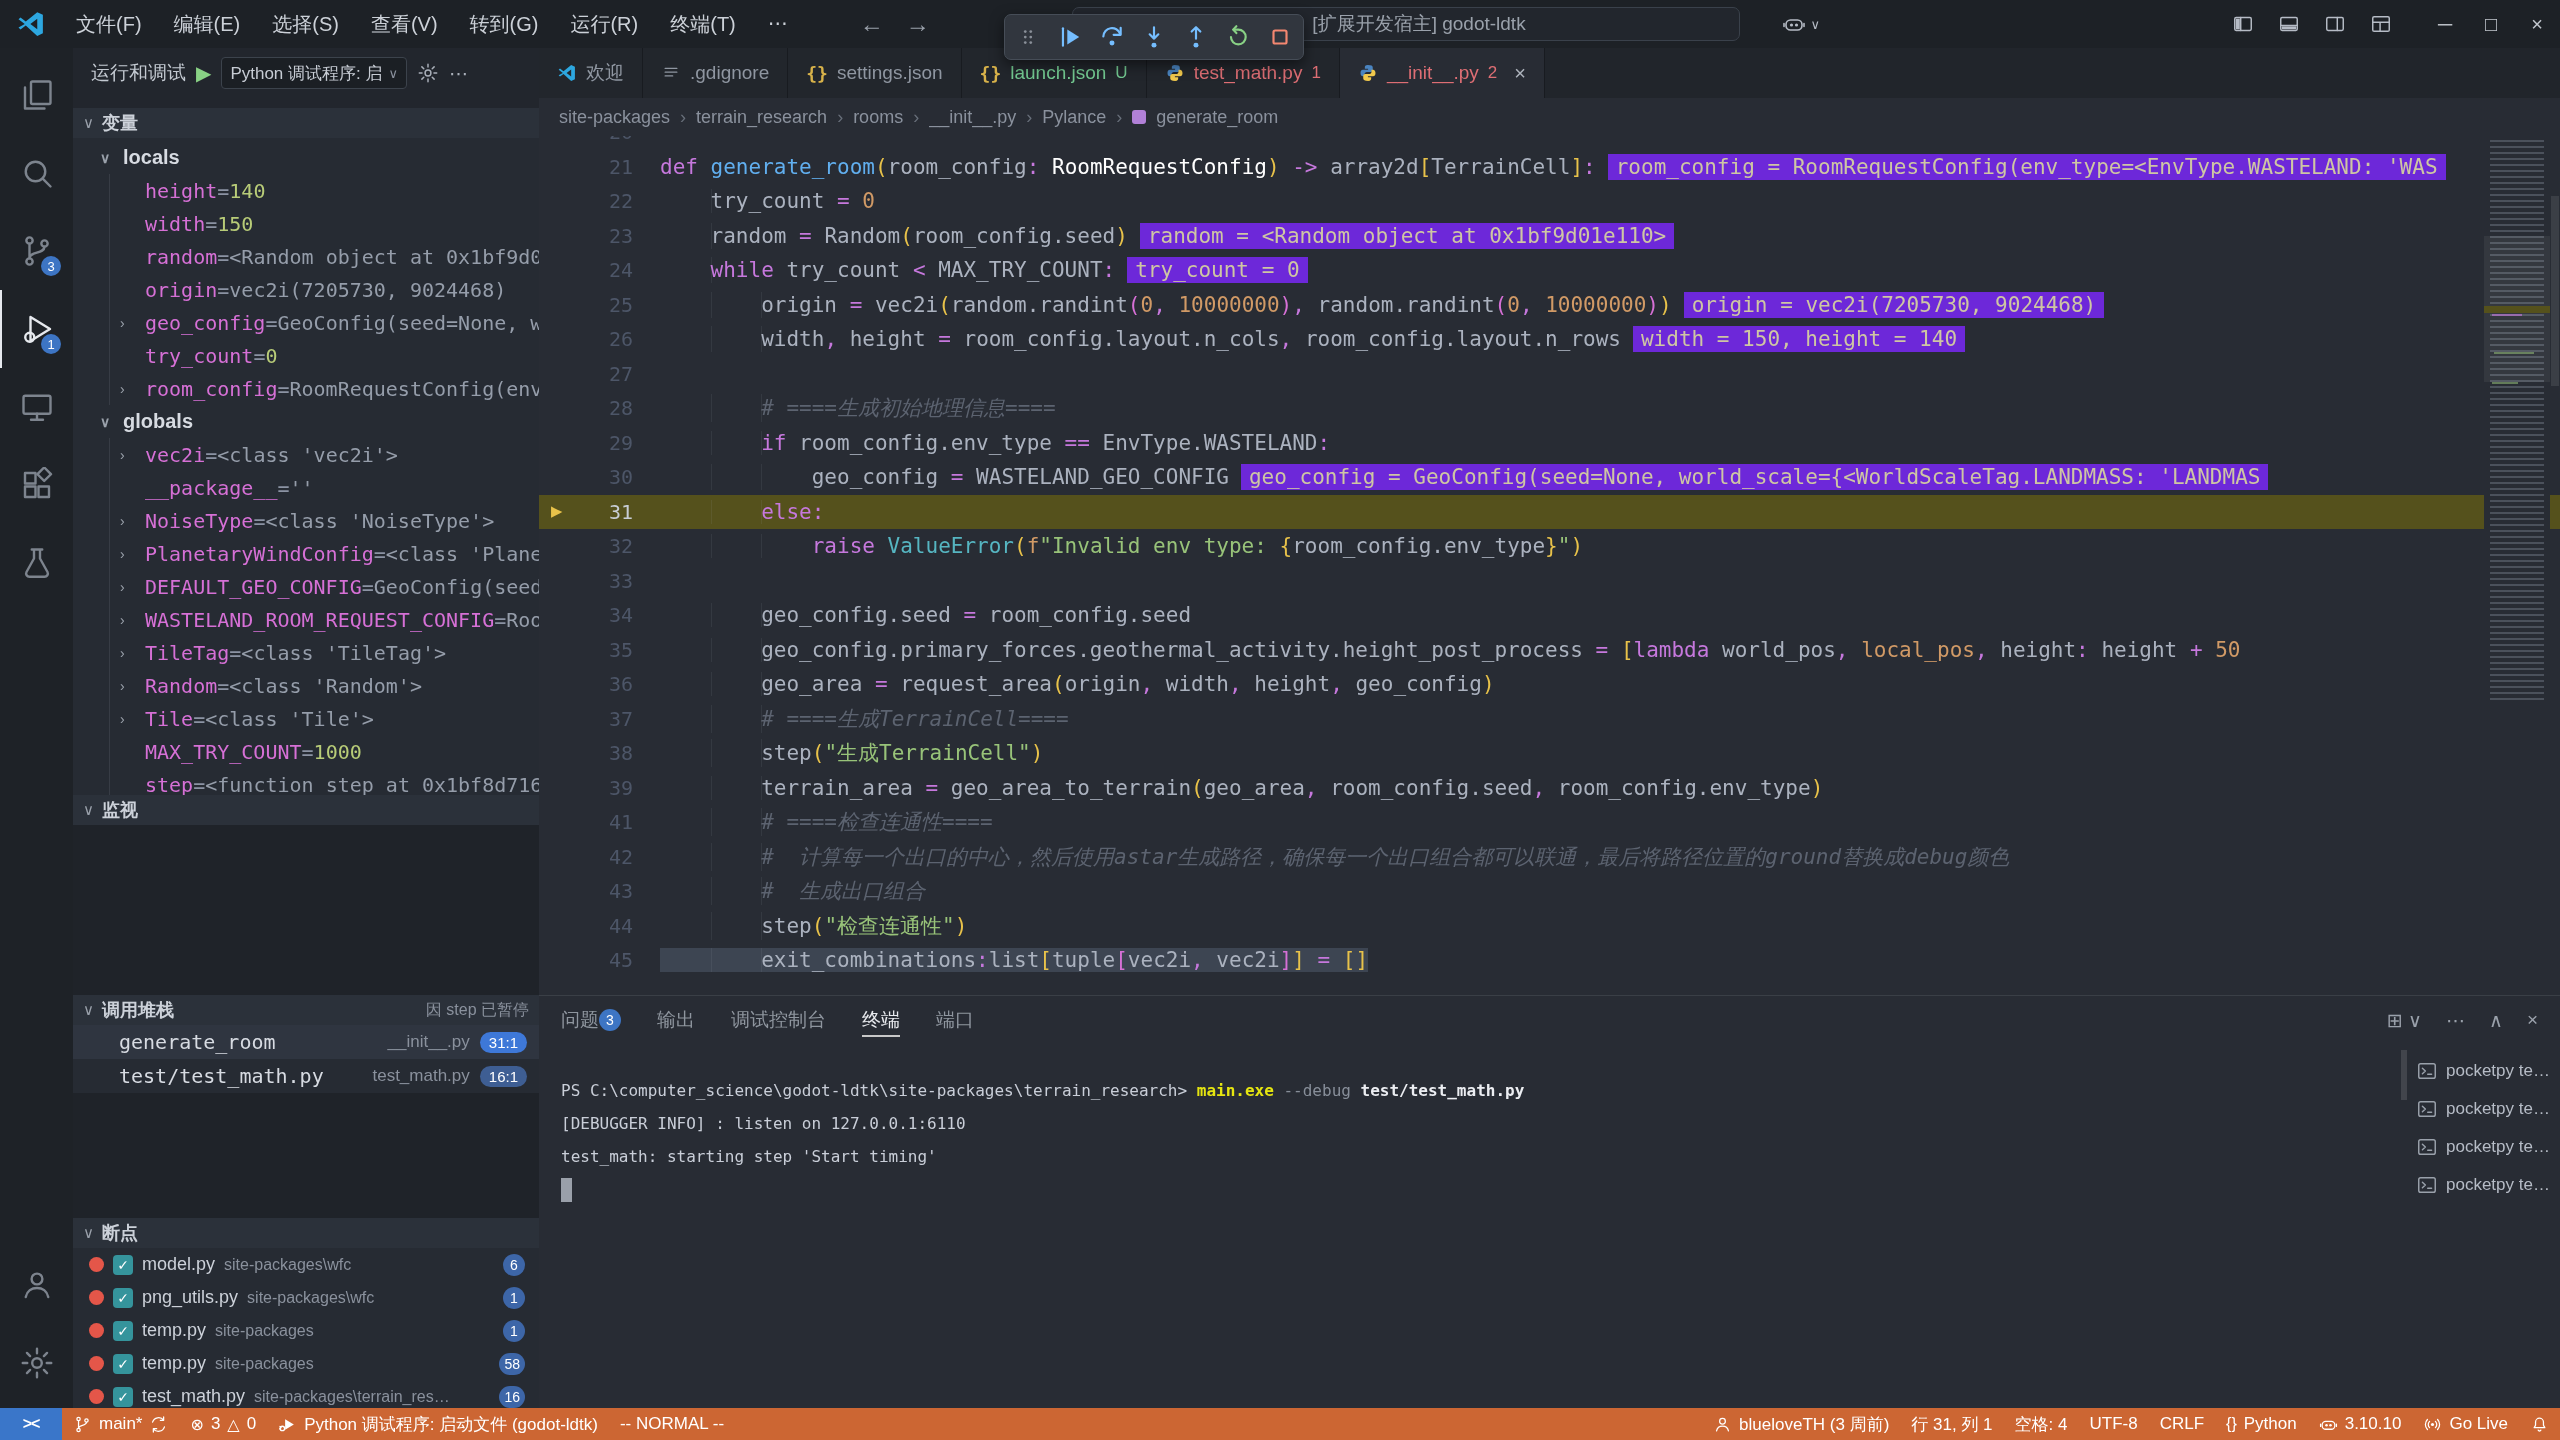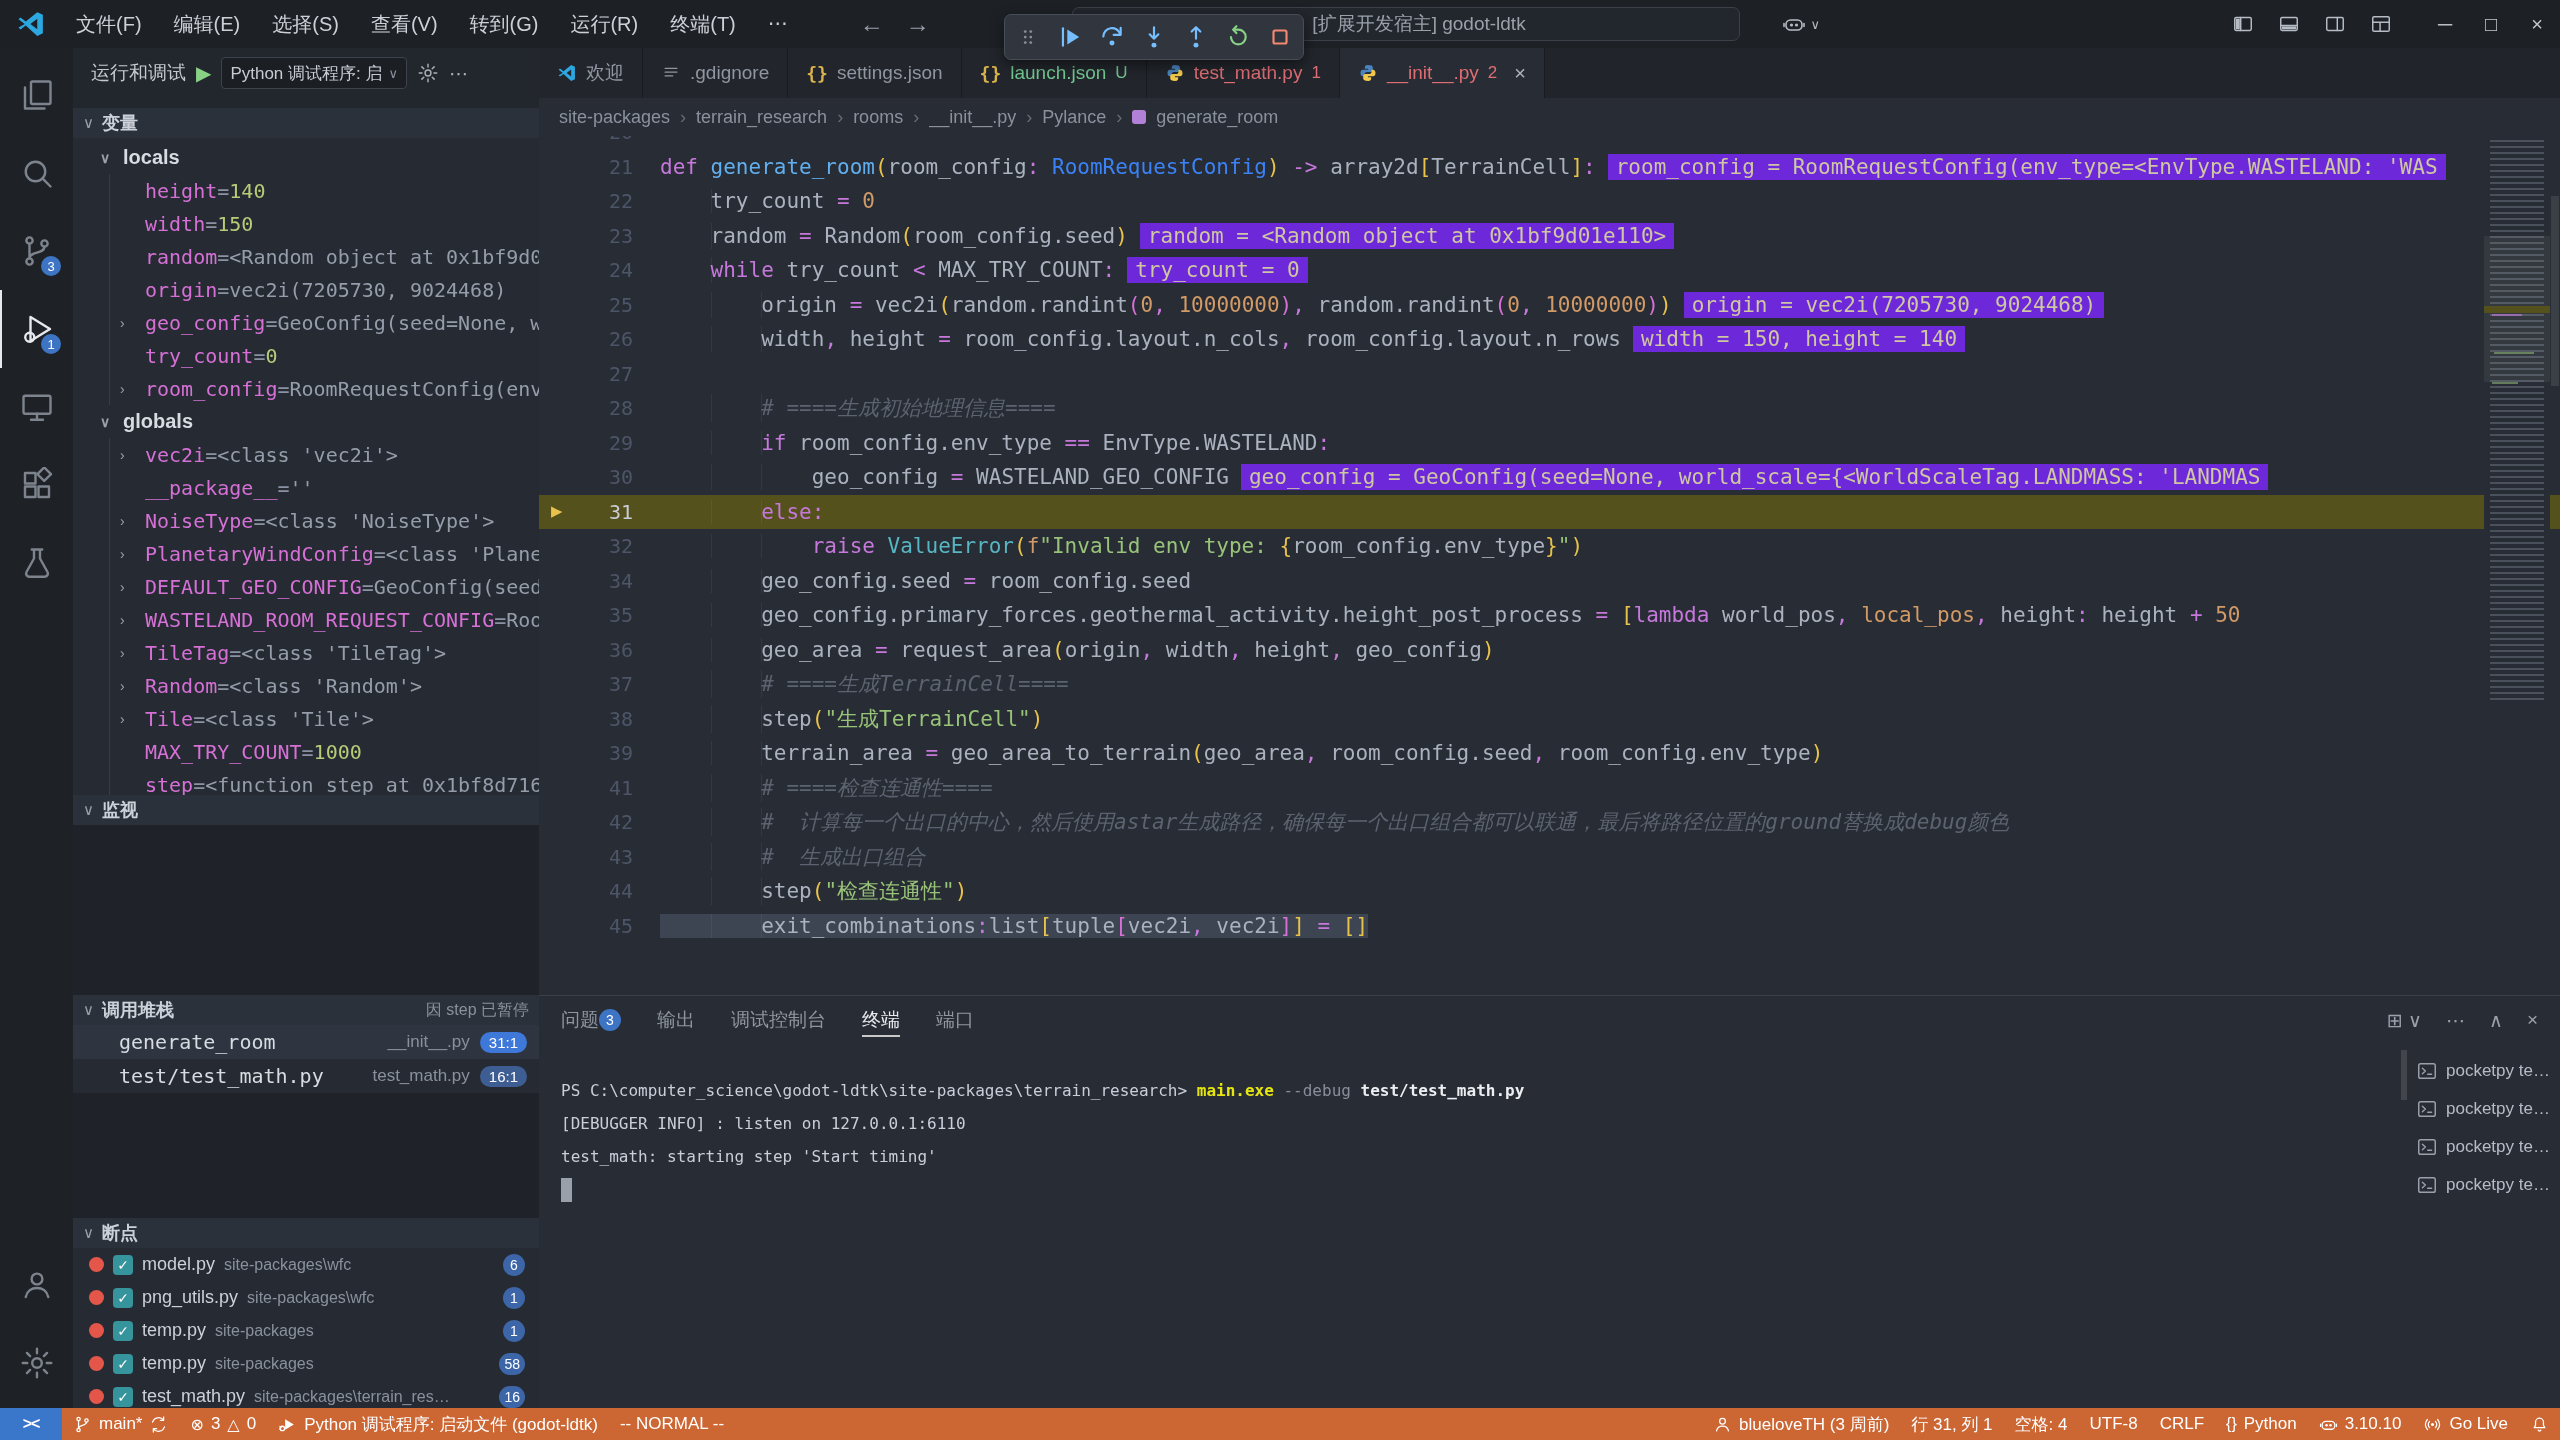--- a/index.html
+++ b/index.html
@@ -97,21 +97,21 @@
   
   #editor{flex:1;position:relative;overflow:hidden;background:#282c34;}
   #code{position:absolute;left:0;top:-21px;right:0;}
   .line{height:34.5px;display:flex;align-items:center;position:relative;font-family:"DejaVu Sans Mono",monospace;font-size:21px;}
   .line .ln{width:94px;flex:none;text-align:right;color:#4d5668;font-size:20px;position:relative;z-index:2;}
   .line .lc{position:relative;padding-left:27px;white-space:pre;z-index:2;display:flex;align-items:center;}
   .line.cur{background:#55511c;}
   .line.cur .ln{color:#c8cdd5;}
   .exec-arrow{position:absolute;left:12px;top:4px;color:#e8c24a;font-size:19px;z-index:3;}
   .g{position:absolute;top:0;bottom:0;width:1px;background:rgba(171,178,191,.10);}
-  .tk-k{color:#c678dd;} .tk-f{color:#61afef;} .tk-c{color:#3b82f6;} .tk-t{color:#56b6c2;}
+  .tk-k{color:#c678dd;} .tk-f{color:#61afef;} .tk-c{color:#ffffff;} .tk-t{color:#56b6c2;}
   .tk-s{color:#98c379;} .tk-n{color:#d19a66;} .tk-o{color:#d19a66;} .tk-p{color:#abb2bf;}
   .tk-cm{color:#5c6370;font-style:italic;} .tk-y{color:#e8c24a;} .tk-m{color:#d670d6;} .tk-pk{color:#c678dd;}
   .hint{background:#6d28d9;color:#cfc6a3;margin-left:12px;padding:1px 8px;white-space:pre;}
   .selbg{background:rgba(120,135,160,.28);}
   
   #minimap{position:absolute;top:0;bottom:0;right:10px;width:66px;background:#282c34;z-index:4;}
   #mm-inner{position:absolute;left:6px;right:6px;top:4px;height:560px;
     background:repeating-linear-gradient(to bottom,rgba(140,150,165,.35) 0 2px,transparent 2px 6px);}
   #mm-view{position:absolute;left:0;right:0;top:100px;height:146px;background:rgba(255,255,255,.06);}
   #mm-band{position:absolute;left:0;right:0;top:170px;height:7px;background:#55511c;}
@@ -738,20 +738,24 @@
             <div class="line cur">
               <span class="ln">31</span>
               <span class="exec-arrow">▶</span>
               <span class="lc"><span class="g" style="left: 77.52px;"></span><span class="g" style="left: 128.04px;"></span><span class="tk-k">        else</span><span class="tk-pk">:</span></span>
             </div>
             <div class="line">
               <span class="ln">32</span>
               <span class="lc"><span class="g" style="left: 77.52px;"></span><span class="g" style="left: 128.04px;"></span><span class="tk-k">            raise</span><span class="tk-t"> ValueError</span><span class="tk-y">(</span><span class="tk-n">f</span><span class="tk-s">"Invalid env type: </span><span class="tk-y">{</span><span class="tk-p">room_config.env_type</span><span class="tk-y">}</span><span class="tk-s">"</span><span class="tk-y">)</span></span>
             </div>
             <div class="line">
+              <span class="ln">33</span>
+              <span class="lc"><span class="g" style="left: 77.52px;"></span><span class="g" style="left: 128.04px;"></span></span>
+            </div>
+            <div class="line">
               <span class="ln">34</span>
               <span class="lc"><span class="g" style="left: 77.52px;"></span><span class="g" style="left: 128.04px;"></span><span class="tk-p">        geo_config.seed </span><span class="tk-pk">=</span><span class="tk-p"> room_config.seed</span></span>
             </div>
             <div class="line">
               <span class="ln">35</span>
               <span class="lc"><span class="g" style="left: 77.52px;"></span><span class="g" style="left: 128.04px;"></span><span class="tk-p">        geo_config.primary_forces.geothermal_activity.height_post_process </span><span class="tk-pk">=</span><span class="tk-y"> [</span><span class="tk-k">lambda</span><span class="tk-p"> world_pos</span><span class="tk-pk">,</span><span class="tk-o"> local_pos</span><span class="tk-pk">,</span><span class="tk-p"> height</span><span class="tk-pk">:</span><span class="tk-p"> height </span><span class="tk-pk">+</span><span class="tk-n"> 50</span></span>
             </div>
             <div class="line">
               <span class="ln">36</span>
               <span class="lc"><span class="g" style="left: 77.52px;"></span><span class="g" style="left: 128.04px;"></span><span class="tk-p">        geo_area </span><span class="tk-pk">=</span><span class="tk-p"> request_area</span><span class="tk-y">(</span><span class="tk-p">origin</span><span class="tk-pk">,</span><span class="tk-p"> width</span><span class="tk-pk">,</span><span class="tk-p"> height</span><span class="tk-pk">,</span><span class="tk-p"> geo_config</span><span class="tk-y">)</span></span>

